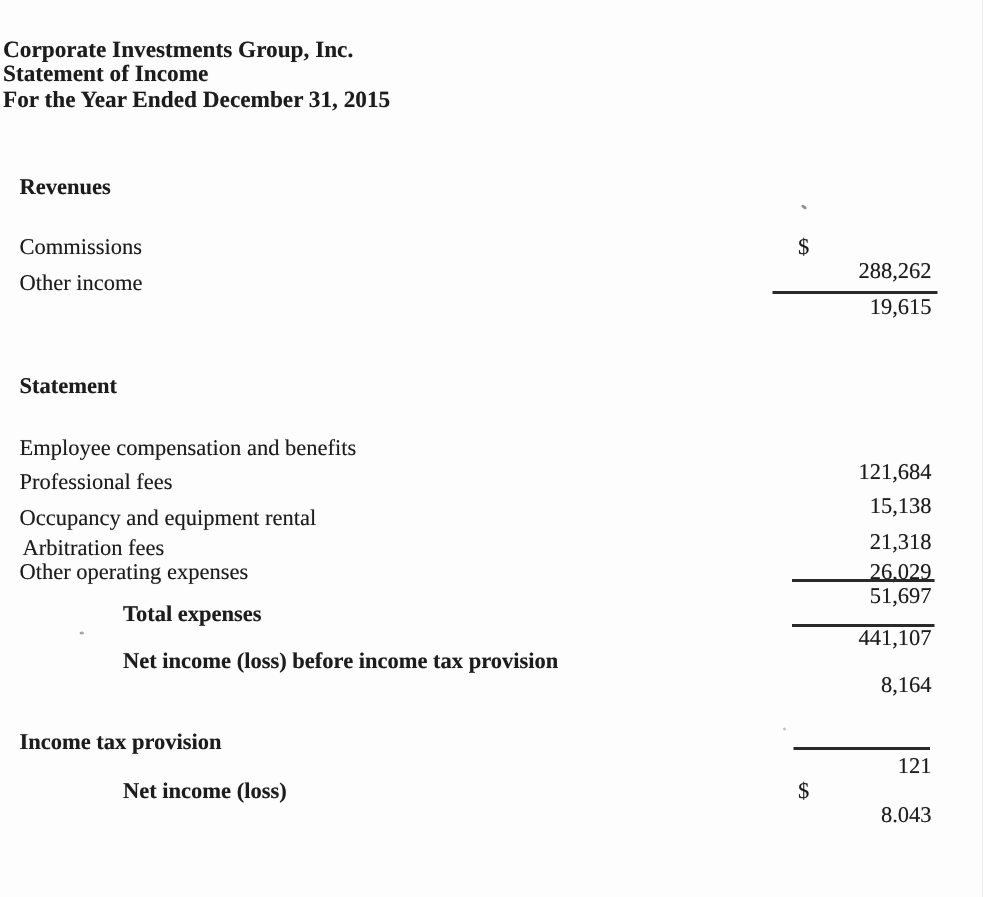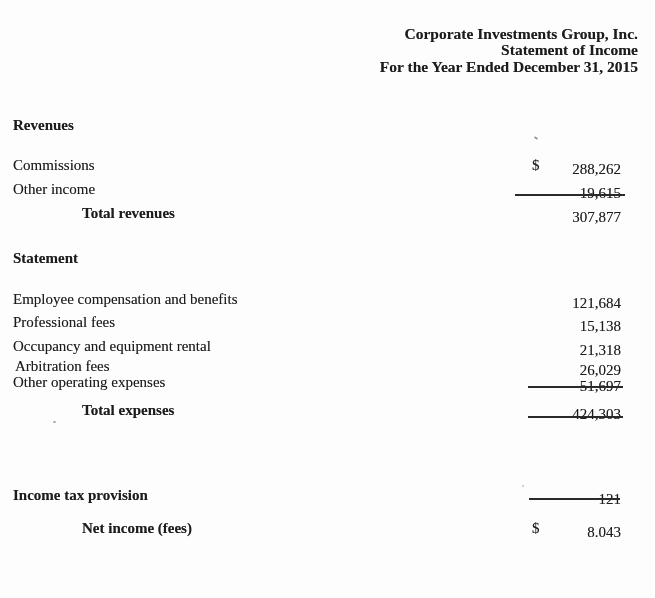--- a/index.html
+++ b/index.html
@@ -11,31 +11,31 @@
     font-size:15px;
     line-height:15px;
     color:#1c1c1c;
     overflow:hidden;
     text-shadow:0 0 0.5px rgba(25,25,25,0.45); 
   }
 
   
   .title-block {
     position:absolute; top:26px; left:2px; width:636px;
-    text-align:right; font-weight:bold; font-size:15.5px; line-height:16px;
+    text-align:left; font-weight:bold; font-size:15.5px; line-height:16px;
   }
   .title-block .period { margin-top:1px; }
 
   
   .row { position:absolute; left:13px; width:608px; height:17px; }
   .row .label { display:inline-block; white-space:nowrap; }
   .row.indent .label { padding-left:69px; }
   .row.bold .label { font-weight:bold;text-align:center; }
   .dollar { position:absolute; left:519px; top:0; }
-  .value  { position:absolute; right:0; top:4px; text-align:center; white-space:nowrap; }
+  .value  { position:absolute; right:0; top:16px; text-align:center; white-space:nowrap; }
 
   
   .rule { position:absolute; border-top:2px solid #2a2a2a; height:0; }
 
   
   .speck { position:absolute; border-radius:50%; }
   .speck.s1 { left:534px; top:137px; width:4px; height:2px; background:#8f8f8f; transform:rotate(35deg); }
   .speck.s2 { left:53px;  top:421px; width:3px; height:2px; background:#a8a8a8; }
   .speck.s3 { left:522px; top:485px; width:2px; height:2px; background:#c2c2c2; }
 </style>
@@ -59,24 +59,20 @@
     <span class="dollar">$</span>
     <span class="value">288,262</span>
   </div>
 
   <div class="row" style="top:182px">
     <span class="label">Other income</span>
     <span class="value">19,615</span>
   </div>
   <div class="rule" style="top:194px; left:515px; width:110px"></div>
 
-  <div class="row indent bold" style="top:206px">
-    <span class="label">Total revenues</span>
-    <span class="value" style="font-weight:normal">307,877</span>
-  </div>
 
   <div class="row bold" style="top:251px">
     <span class="label">Statement</span>
   </div>
 
   <div class="row" style="top:292px">
     <span class="label">Employee compensation and benefits</span>
     <span class="value">121,684</span>
   </div>
 
@@ -96,33 +92,37 @@
   </div>
 
   <div class="row" style="top:375px">
     <span class="label">Other operating expenses</span>
     <span class="value">51,697</span>
   </div>
   <div class="rule" style="top:386px; left:528px; width:95px"></div>
 
   <div class="row indent bold" style="top:403px">
     <span class="label">Total expenses</span>
-    <span class="value" style="font-weight:normal">424,303</span>
+    <span class="value" style="font-weight:normal">441,107</span>
   </div>
   <div class="rule" style="top:416px; left:528px; width:95px"></div>
 
+  <div class="row indent bold" style="top:434px">
+    <span class="label">Net income (loss) before income tax provision</span>
+    <span class="value" style="font-weight:normal">8,164</span>
+  </div>
 
   <div class="row bold" style="top:488px">
     <span class="label">Income tax provision</span>
     <span class="value" style="font-weight:normal">121</span>
   </div>
   <div class="rule" style="top:498px; left:529px; width:91px"></div>
 
   <div class="row indent bold" style="top:521px">
-    <span class="label">Net income (fees)</span>
+    <span class="label">Net income (loss)</span>
     <span class="dollar" style="font-weight:normal">$</span>
     <span class="value" style="font-weight:normal">8.043</span>
   </div>
 
   <div class="speck s1"></div>
   <div class="speck s2"></div>
   <div class="speck s3"></div>
 
 </div>
 

